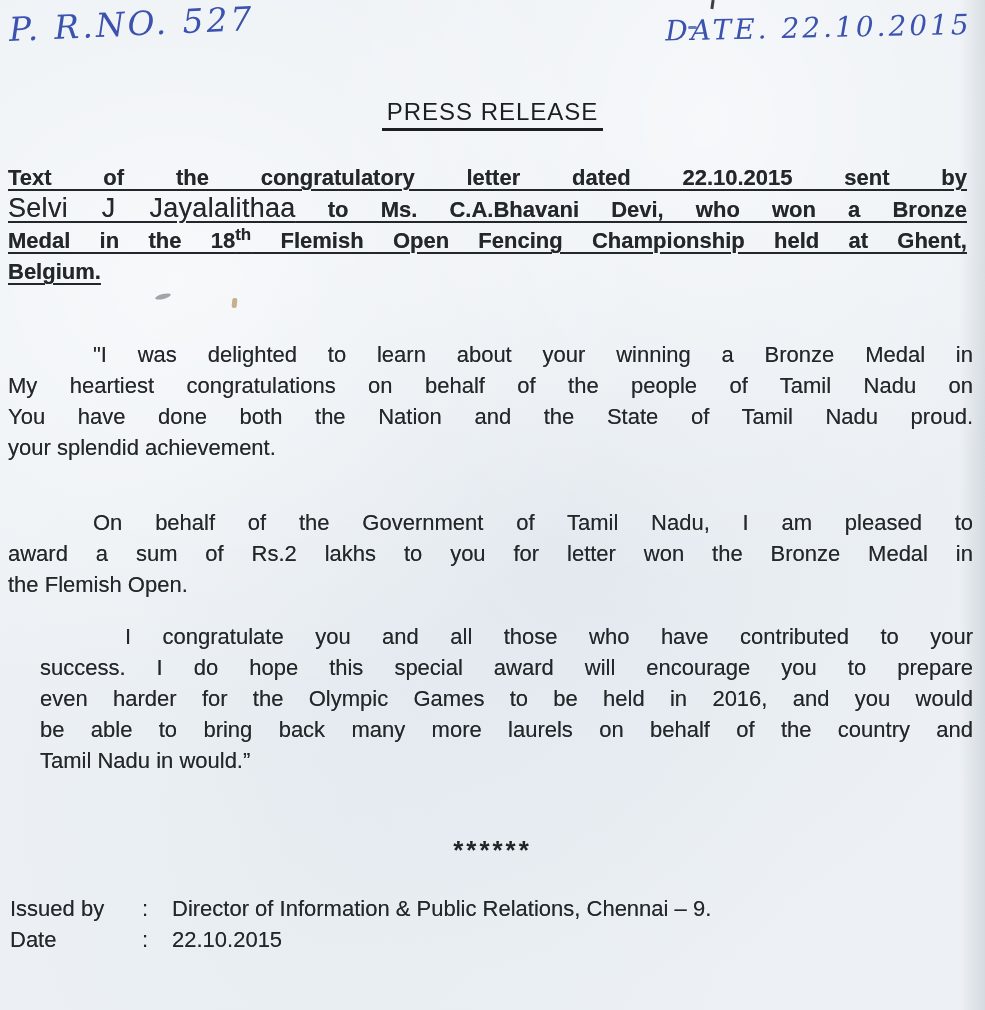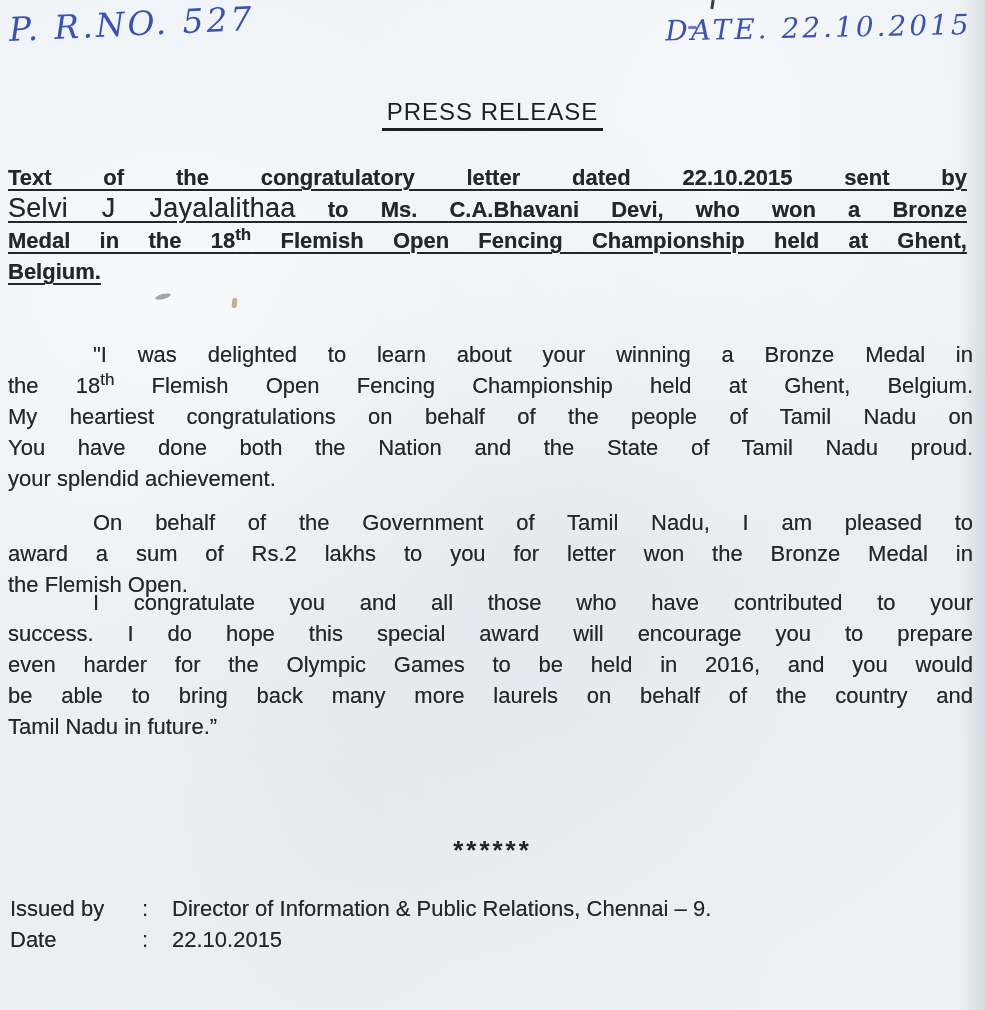--- a/index.html
+++ b/index.html
@@ -101,21 +101,21 @@
     font-weight: bold;
   }
   .intro-block .tline {
     text-decoration: underline;
     text-decoration-thickness: 2px;
     text-underline-offset: 4px;
   }
 
   .para-1 { top: 339px; }
   .para-2 { top: 507px; }
-  .para-3 { top: 587px; }
+  .para-3 { top: 621px; margin-left: 32px; }
 
   
   .separator {
     position: absolute;
     top: 835px;
     left: 0;
     width: 100%;
     text-align: center;
     font-size: 26px;
     font-weight: bold;
@@ -175,38 +175,37 @@
 
   <div class="textblock intro-block">
       <div class="tline just"><span>Text of the congratulatory letter dated 22.10.2015 sent by</span></div>
       <div class="tline just"><span class="name">Selvi J Jayalalithaa</span><span> to Ms. C.A.Bhavani Devi, who won a Bronze</span></div>
       <div class="tline just"><span>Medal in the 18</span><sup>th</sup><span> Flemish Open Fencing Championship held at Ghent,</span></div>
       <div class="tline"><span>Belgium.</span></div>
     </div>
 
   <div class="textblock para-1">
       <div class="tline just"><span class="indent"></span><span>"I was delighted to learn about your winning a Bronze Medal in</span></div>
-      <div class="tline just"><span>the 18</span><sup>th</sup><span> Flemish Open Fencing Championship held at Ghent, Belgium.</span></div>
       <div class="tline just"><span>My heartiest congratulations on behalf of the people of Tamil Nadu on</span></div>
       <div class="tline just"><span>You have done both the Nation and the State of Tamil Nadu proud.</span></div>
       <div class="tline"><span>your splendid achievement.</span></div>
     </div>
 
   <div class="textblock para-2">
       <div class="tline just"><span class="indent"></span><span>On behalf of the Government of Tamil Nadu, I am pleased to</span></div>
       <div class="tline just"><span>award a sum of Rs.2 lakhs to you for letter won the Bronze Medal in</span></div>
       <div class="tline"><span>the Flemish Open.</span></div>
     </div>
 
   <div class="textblock para-3">
       <div class="tline just"><span class="indent"></span><span>I congratulate you and all those who have contributed to your</span></div>
       <div class="tline just"><span>success. I do hope this special award will encourage you to prepare</span></div>
       <div class="tline just"><span>even harder for the Olympic Games to be held in 2016, and you would</span></div>
       <div class="tline just"><span>be able to bring back many more laurels on behalf of the country and</span></div>
-      <div class="tline"><span>Tamil Nadu in future.”</span></div>
+      <div class="tline"><span>Tamil Nadu in would.”</span></div>
     </div>
 
   <div class="separator">******</div>
 
   <div class="footer">
     <div class="footer-row">
       <span class="footer-label">Issued by</span>
       <span class="footer-colon">:</span>
       <span class="footer-value">Director of Information &amp; Public Relations, Chennai – 9.</span>
     </div>

